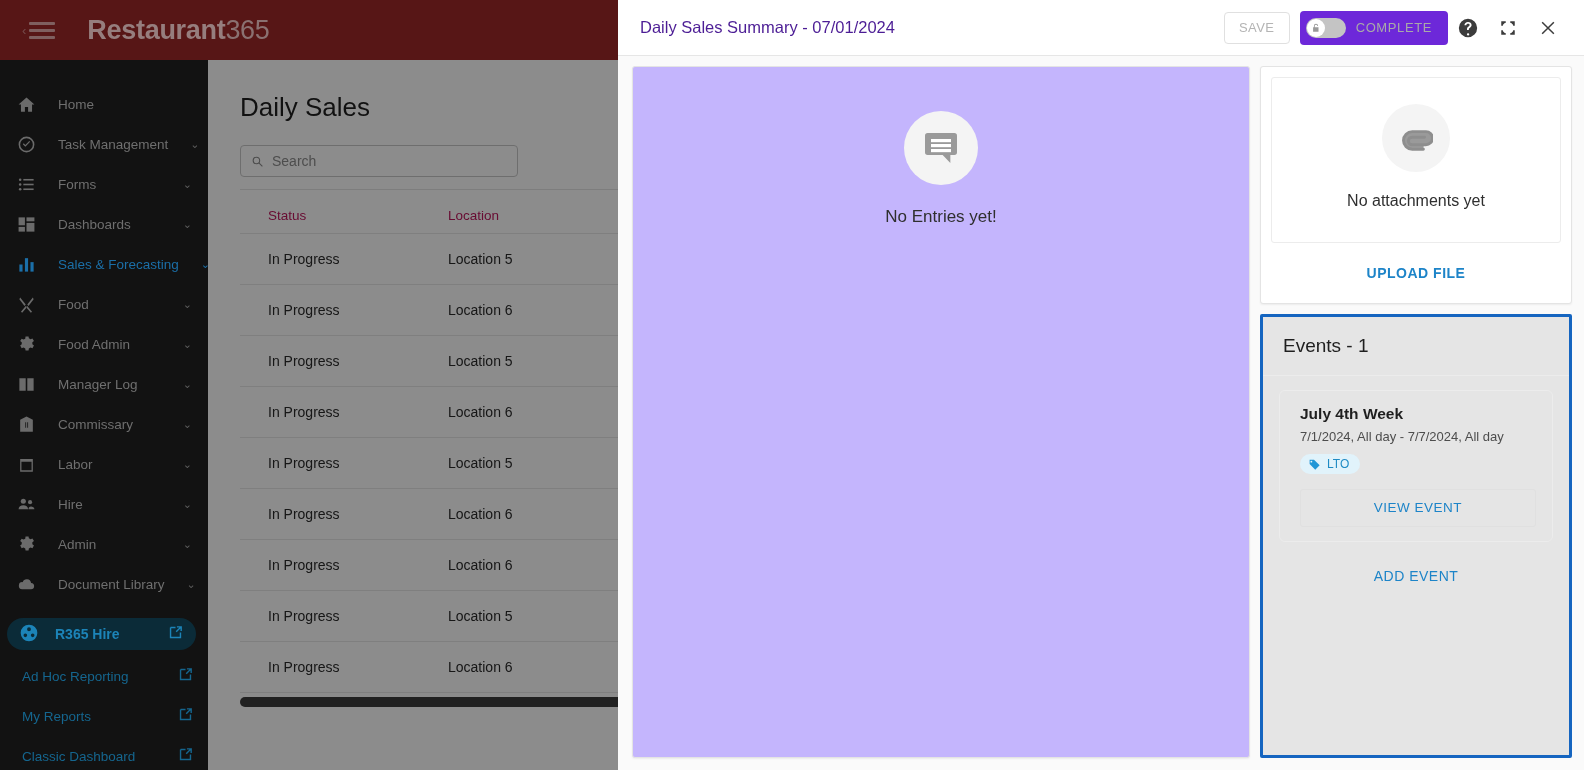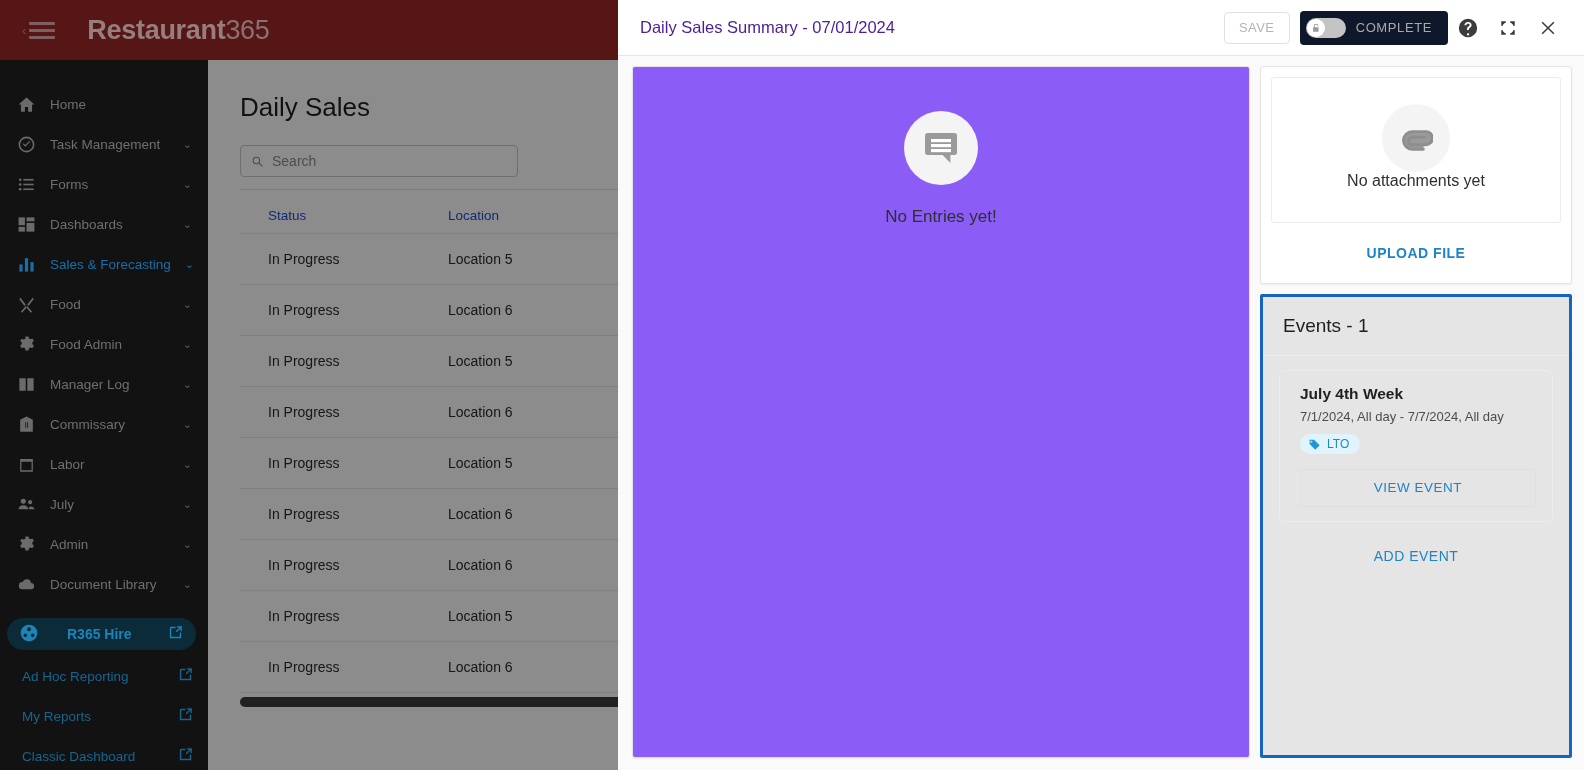--- a/index.html
+++ b/index.html
@@ -28,33 +28,33 @@
   }
   .brand b { font-weight: 700; }
   .brand i { font-style: normal; font-weight: 400; color: #a98a8a; }
 
   .sidebar {
     position: absolute; top: 60px; left: 0; width: 208px; height: 710px;
     background: #121212; padding-top: 24px; overflow: hidden;
   }
   .nav-item {
     height: 40px; display: flex; align-items: center; padding: 0 16px;
-    color: #6f6f6f; font-size: 13.5px; gap: 14px; cursor: pointer;
+    color: #6f6f6f; font-size: 13.5px; gap: 22px; cursor: pointer;
   }
   .nav-item .ico { width: 20px; height: 20px; flex: 0 0 20px; display:flex; align-items:center; justify-content:center; }
   .nav-item .ico svg { width: 19px; height: 19px; fill: #6b6b6b; }
   .nav-item .lbl { flex: 1 1 auto; white-space: nowrap; }
   .nav-item .chev { font-size: 11px; color: #5c5c5c; }
   .nav-item.active { color: #1b6fa8; }
   .nav-item.active .ico svg { fill: #1b6fa8; }
   .nav-item.active .chev { color: #1b6fa8; }
 
   .hire-btn {
     margin: 14px 12px 6px 7px; height: 20px; border-radius: 17px;
-    background: #0b2b38; display: flex; align-items: center; padding: 16px 12px; gap: 28px;
+    background: #0b2b38; display: flex; align-items: center; padding: 16px 12px; gap: 16px;
     color: #1c84b8; font-size: 14px; font-weight: 600; cursor: pointer;
   }
   .hire-btn .ico svg { width: 20px; height: 20px; fill: #1c84b8; }
   .hire-btn .lbl { flex: 1 1 auto; }
   .hire-btn .ext svg { width: 17px; height: 17px; stroke: #1c84b8; fill: none; stroke-width: 2; }
 
   .sub-link {
     height: 40px; display: flex; align-items: center; padding: 0 14px 0 22px;
     color: #15668f; font-size: 13.5px; cursor: pointer;
   }
@@ -74,21 +74,21 @@
   .search-box .ph { color: #8d8d8d; font-size: 14px; }
 
   .tbl { margin-top: 12px; width: 1180px; border-top: 1px solid #e3e3e3; }
   .tbl .hrow, .tbl .row {
     display: flex; align-items: center; height: 51px;
     border-bottom: 1px solid #e8e8e8; padding-left: 28px;
   }
   .tbl .hrow { height: 44px; }
   .tbl .c1 { width: 180px; }
   .tbl .c2 { width: 260px; }
-  .tbl .hrow div { font-size: 13.5px; color: #1d4ed8; margin-top: 8px; }
+  .tbl .hrow div { font-size: 13.5px; color: #be185d; margin-top: 8px; }
   .tbl .row div { font-size: 14px; color: #2b2b2b; }
   .hscroll {
     margin-top: 4px; width: 1180px; height: 10px; background: #f0f0f0; border-radius: 5px;
     position: relative;
   }
   .hscroll i { position: absolute; left: 0; top: 0; height: 10px; width: 620px; background: #3d3d3d; border-radius: 5px; display:block; }
 
   .scrim { position: absolute; top: 60px; left: 208px; width: 1376px; height: 710px; background: rgba(0,0,0,0.45); }
   .scrim-top { position: absolute; top:0; left:0; width: 618px; height: 60px; background: rgba(0,0,0,0.18); }
 
@@ -101,39 +101,39 @@
     height: 56px; background: #ffffff; display: flex; align-items: center;
     padding: 0 16px 0 22px; border-bottom: 1px solid #e6e6e6;
   }
   .modal-title { font-size: 16.5px; color: #4c1d95; flex: 1 1 auto; }
   .btn-save {
     width: 66px; height: 32px; border: 1px solid #e0e0e0; border-radius: 4px;
     background: #fff; color: #b4b4b4; font-size: 13px; letter-spacing: .4px;
     display: flex; align-items: center; justify-content: center; cursor: pointer;
   }
   .btn-complete {
-    margin-left: 10px; height: 34px; background: #0f172a; border-radius: 4px;
+    margin-left: 10px; height: 34px; background: #6d28d9; border-radius: 4px;
     display: flex; align-items: center; gap: 10px; padding: 0 16px 0 6px; cursor: pointer;
   }
   .toggle {
     width: 40px; height: 20px; border-radius: 10px; background: #c4c4c4; position: relative;
   }
   .toggle .knob {
     position: absolute; left: 1px; top: 1px; width: 18px; height: 18px; border-radius: 50%;
     background: #fff; display: flex; align-items: center; justify-content: center;
   }
   .toggle .knob svg { width: 10px; height: 10px; fill: #9a9a9a; }
   .btn-complete .lbl { font-size: 13px; color: #a9a9a9; letter-spacing: .6px; }
   .icon-btn { width: 40px; height: 40px; display: flex; align-items: center; justify-content: center; cursor: pointer; }
   .icon-btn svg { fill: #3c3c3c; }
 
   .modal-body { flex: 1 1 auto; display: flex; padding: 10px 12px 12px 14px; gap: 10px; overflow: hidden; }
 
   .entries-card {
-    flex: 1 1 auto; background: #8b5cf6; border: 1px solid #e4e4e4; border-radius: 3px;
+    flex: 1 1 auto; background: #c4b5fd; border: 1px solid #e4e4e4; border-radius: 3px;
     display: flex; flex-direction: column; align-items: center; padding-top: 44px;
     box-shadow: 0 1px 2px rgba(0,0,0,.06);
   }
   .empty-circle {
     width: 74px; height: 74px; border-radius: 50%; background: #f4f4f4;
     display: flex; align-items: center; justify-content: center;
   }
   .empty-circle svg { fill: #9a9a9a; }
   .empty-text { margin-top: 22px; font-size: 17px; color: #2f2f2f; }
 
@@ -141,21 +141,21 @@
 
   .attach-card {
     background: #fff; border: 1px solid #e4e4e4; border-radius: 3px; padding: 10px;
     box-shadow: 0 1px 2px rgba(0,0,0,.06);
   }
   .attach-inner {
     border: 1px solid #ececec; border-radius: 3px; padding: 26px 0 32px;
     display: flex; flex-direction: column; align-items: center;
   }
   .attach-inner .empty-circle { width: 68px; height: 68px; }
-  .attach-label { font-size: 16px; color: #2f2f2f; }
+  .attach-label { margin-top: 20px; font-size: 16px; color: #2f2f2f; }
   .link-action {
     text-align: center; color: #1d84c8; font-size: 14px; letter-spacing: .5px;
     padding: 22px 0 12px; cursor: pointer; font-weight: 700;
   }
 
   .events-card {
     background: #e5e5e5; border: 3px solid #1565C0; border-radius: 2px;
     flex: 1 1 auto; display: flex; flex-direction: column; overflow: hidden;
   }
   .events-head { padding: 18px 20px; border-bottom: 1px solid #ececec; }
@@ -300,21 +300,21 @@
         <span class="chev">⌄</span>
       </div>
       <div class="nav-item">
         <span class="ico">
             <svg viewBox="0 0 24 24">
               <circle cx="8" cy="8" r="3.2"></circle>
               <circle cx="16.5" cy="9" r="2.6"></circle>
               <path d="M2 18c0-3.2 2.7-5 6-5s6 1.8 6 5zM14.5 18c0-2.2 1.1-3.6 3.2-3.6 2 0 4.3 1 4.3 3.6z"></path>
             </svg>
           </span>
-        <span class="lbl">July</span>
+        <span class="lbl">Hire</span>
         <span class="chev">⌄</span>
       </div>
       <div class="nav-item">
         <span class="ico">
             <svg viewBox="0 0 24 24">
               <path d="M12 8a4 4 0 100 8 4 4 0 000-8zm0 2.2a1.8 1.8 0 110 3.6 1.8 1.8 0 010-3.6zM10.8 2l-.4 2.6-2.1 1.2-2.4-1L4 7.6l2 1.7v2.4l-2 1.7 1.9 3.3 2.4-1 2.1 1.2.4 2.6h3.8l.4-2.6 2.1-1.2 2.4 1 1.9-3.3-2-1.7V9.3l2-1.7-1.9-3.3-2.4 1-2.1-1.2L14.6 2z"></path>
             </svg>
           </span>
         <span class="lbl">Admin</span>
         <span class="chev">⌄</span>

